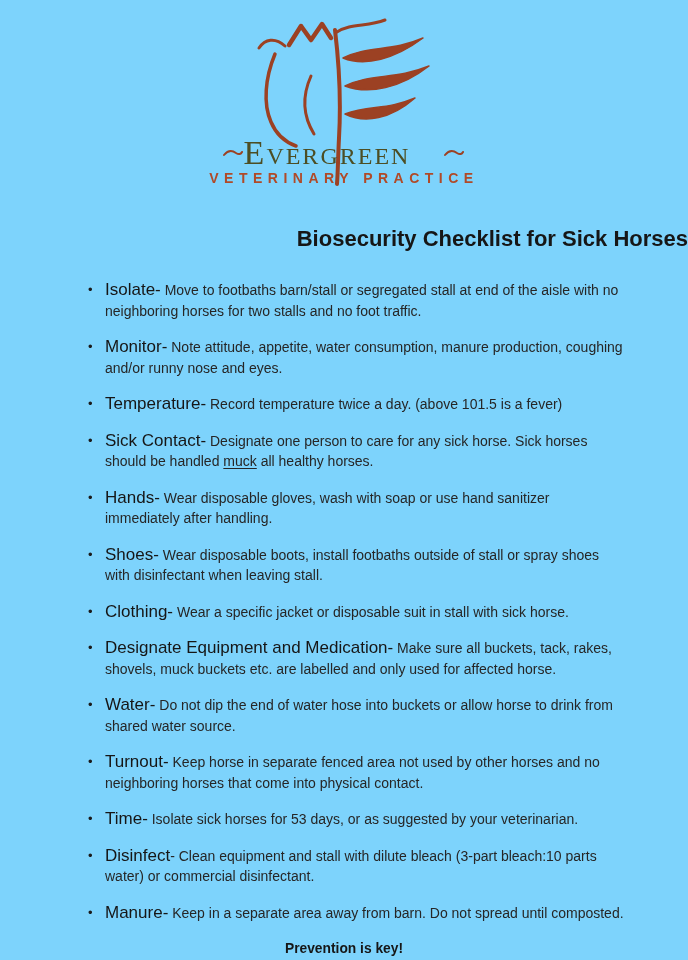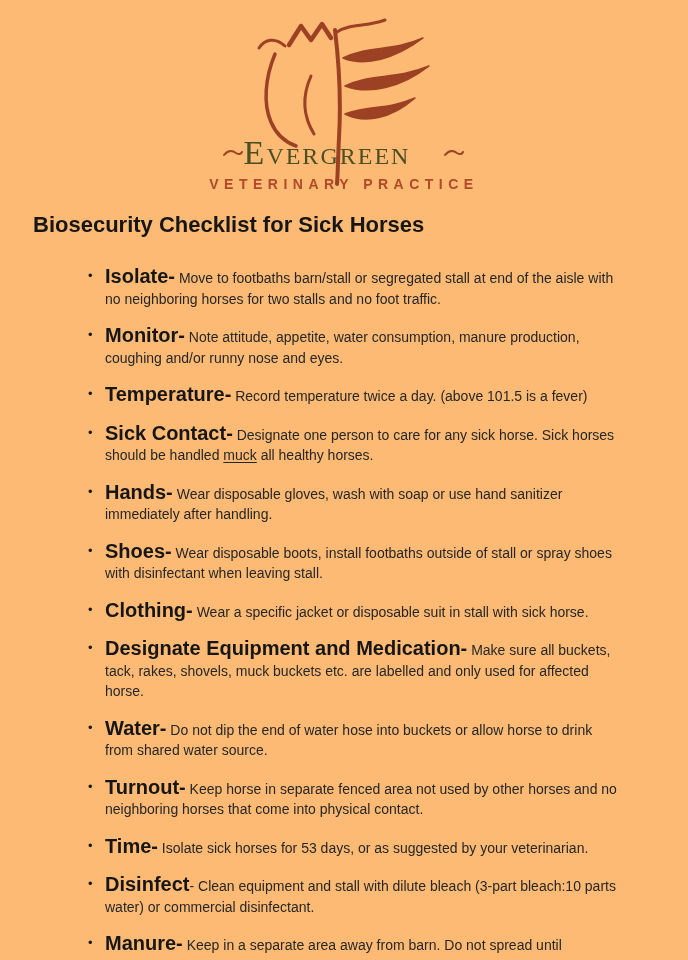--- a/index.html
+++ b/index.html
@@ -10,48 +10,47 @@
     --ink-strong:#161616;
   }
   *{margin:0;padding:0;box-sizing:border-box;}
   html,body{background:#ffffff;}
   body{
     width:688px;height:960px;
     font-family:"Liberation Sans","DejaVu Sans",sans-serif;
     color:var(--ink);
     overflow:hidden;
   }
-  .page{width:688px;height:960px;background:#fdba74;position:relative;}
+  .page{width:688px;height:960px;background:#7dd3fc;position:relative;}
 
   
   .logo{padding-top:18px;text-align:center;}
   .horse-wrap{display:flex;justify-content:center;}
   .horse-wrap svg{display:block;}
   .wordmark{
     margin-top:-50px;
     display:flex;justify-content:center;align-items:baseline;gap:34px;
     font-family:"Liberation Serif","DejaVu Serif",serif;
     font-variant:small-caps;
     font-size:34px;letter-spacing:2px;
     color:var(--olive);
     line-height:1;
     position:relative;z-index:2;
   }
   .word{display:flex;align-items:center;}
   .word .swash{margin-right:1px;flex:none;}
   .tagline{
-    margin-top:6px;
     font-size:14px;font-weight:bold;letter-spacing:5.5px;
     color:var(--tagline);
   }
 
   
   .doc-title{
-    margin-top:20px;
-    text-align:left;
+    margin-top:40px;
+    text-align:right;
     font-size:22px;font-weight:bold;
     color:var(--ink-strong);
     padding-left:33px;
   }
 
   
   ul.checklist{
     list-style:none;
     margin:28px 64px 0 88px;
   }
@@ -60,22 +59,22 @@
     padding-left:17px;
     margin-bottom:16px;
     font-size:14px;
     line-height:20.5px;
   }
   ul.checklist .bullet{
     position:absolute;left:0;top:0;
     font-size:13px;color:#1a1a1a;
   }
   ul.checklist .term{
-    font-weight:bold;
-    font-size:20px;
+    font-weight:normal;
+    font-size:17px;
     color:var(--ink-strong);
   }
   ul.checklist u{text-underline-offset:2px;}
 
   
   .footer{
     margin-top:12px;
     text-align:center;
     font-weight:bold;
     font-size:13.8px;

